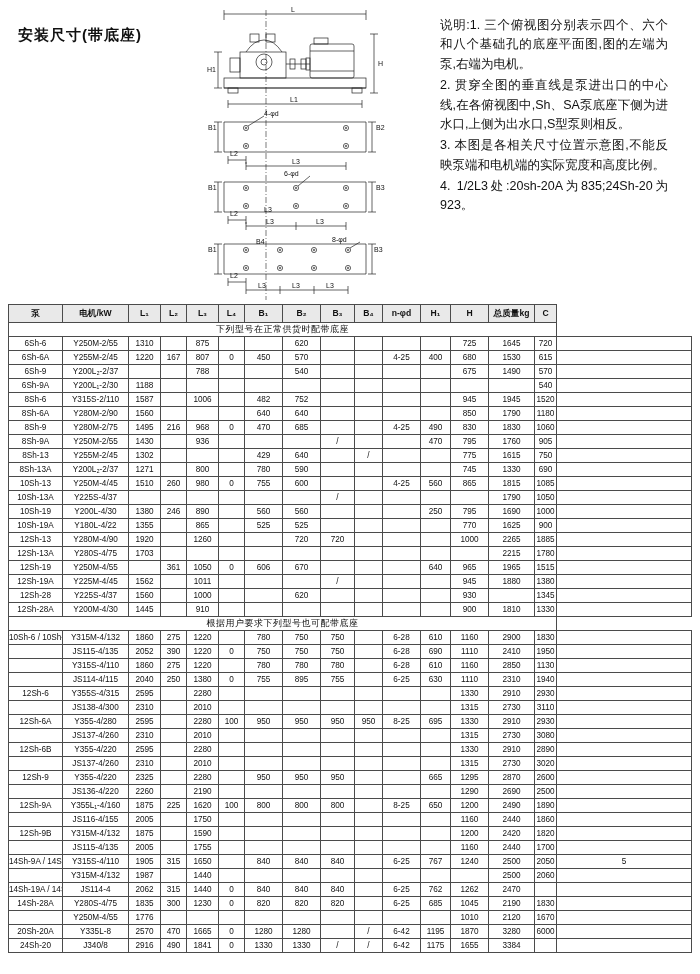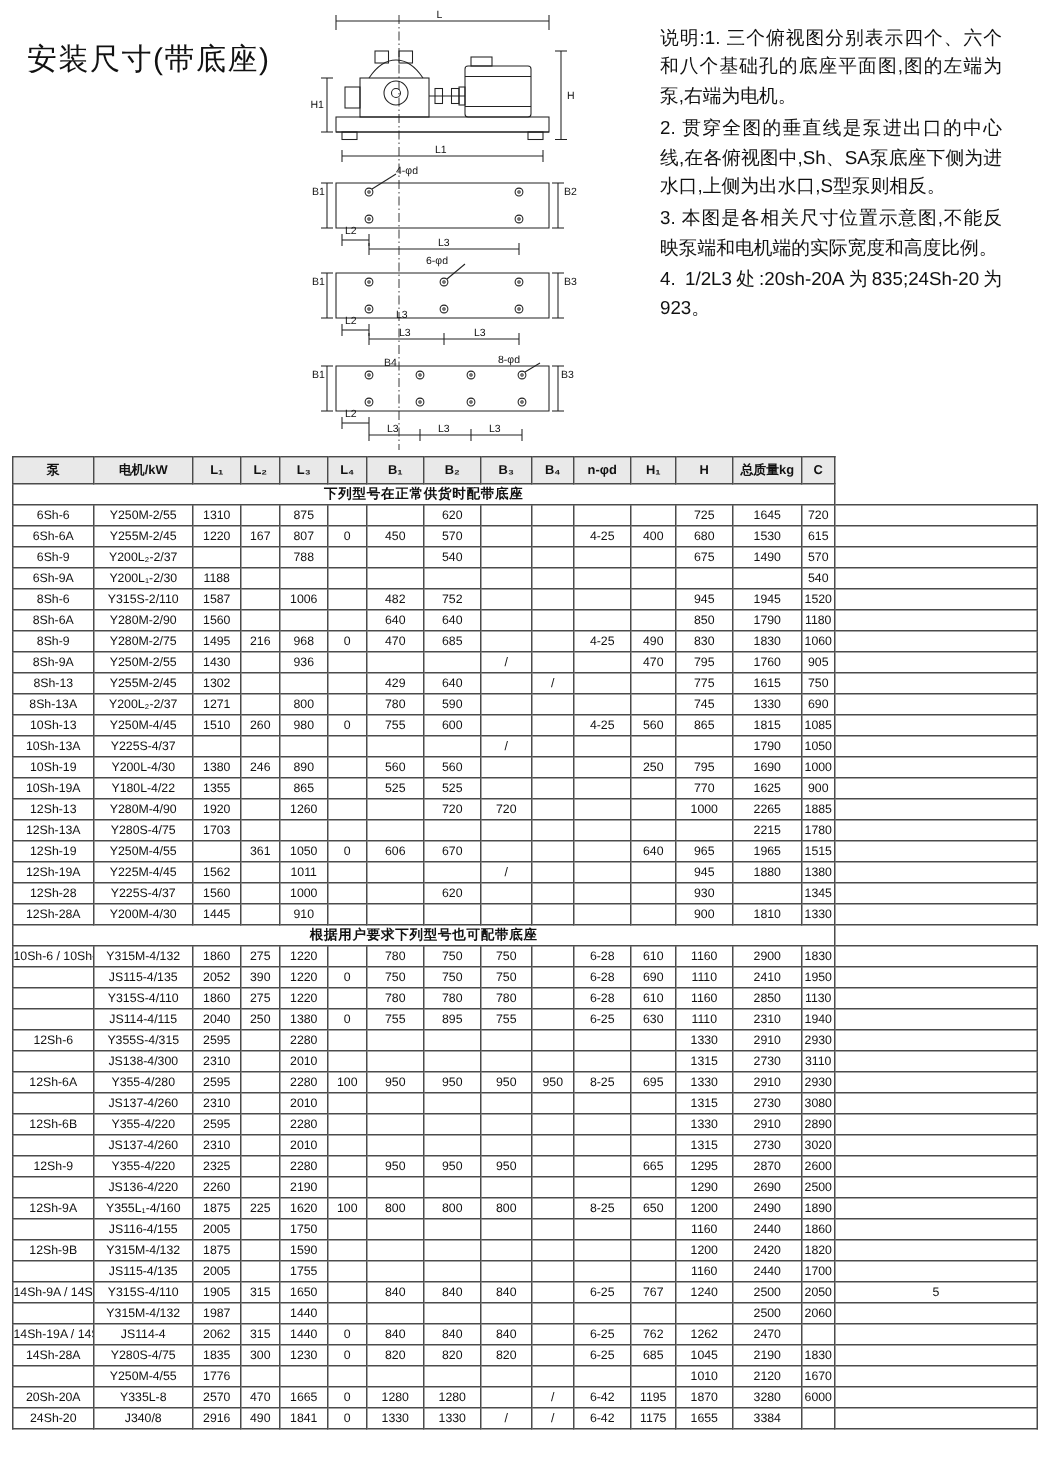--- a/index.html
+++ b/index.html
@@ -15,22 +15,22 @@
     position:relative;
     height:300px;
     width:700px;
   }
   .title-block{
     position:absolute;
     left:18px; top:26px;
     width:190px;
   }
   .title-block .t{
-    font-size:20px;
-    font-weight:normal;
+    font-size:15px;
+    font-weight:bold;
     letter-spacing:1px;
   }
   .notes{
     position:absolute;
     left:440px; top:16px;
     width:228px;
     font-size:12.5px;
     line-height:1.55;
     text-align:justify;
   }
@@ -62,21 +62,21 @@
     overflow:hidden;
     white-space:nowrap;
   }
   table.spec thead th{
     background:#e9e9e9;
     font-weight:bold;
     font-size:8.6px;
     height:17px;
   }
   td.sec{
-    font-weight:bold;
+    font-weight:normal;
     font-size:9px;
     background:#ffffff;
     letter-spacing:.5px;
   }
 </style>
 </head>
 <body>
 
 <div class="top">
 

